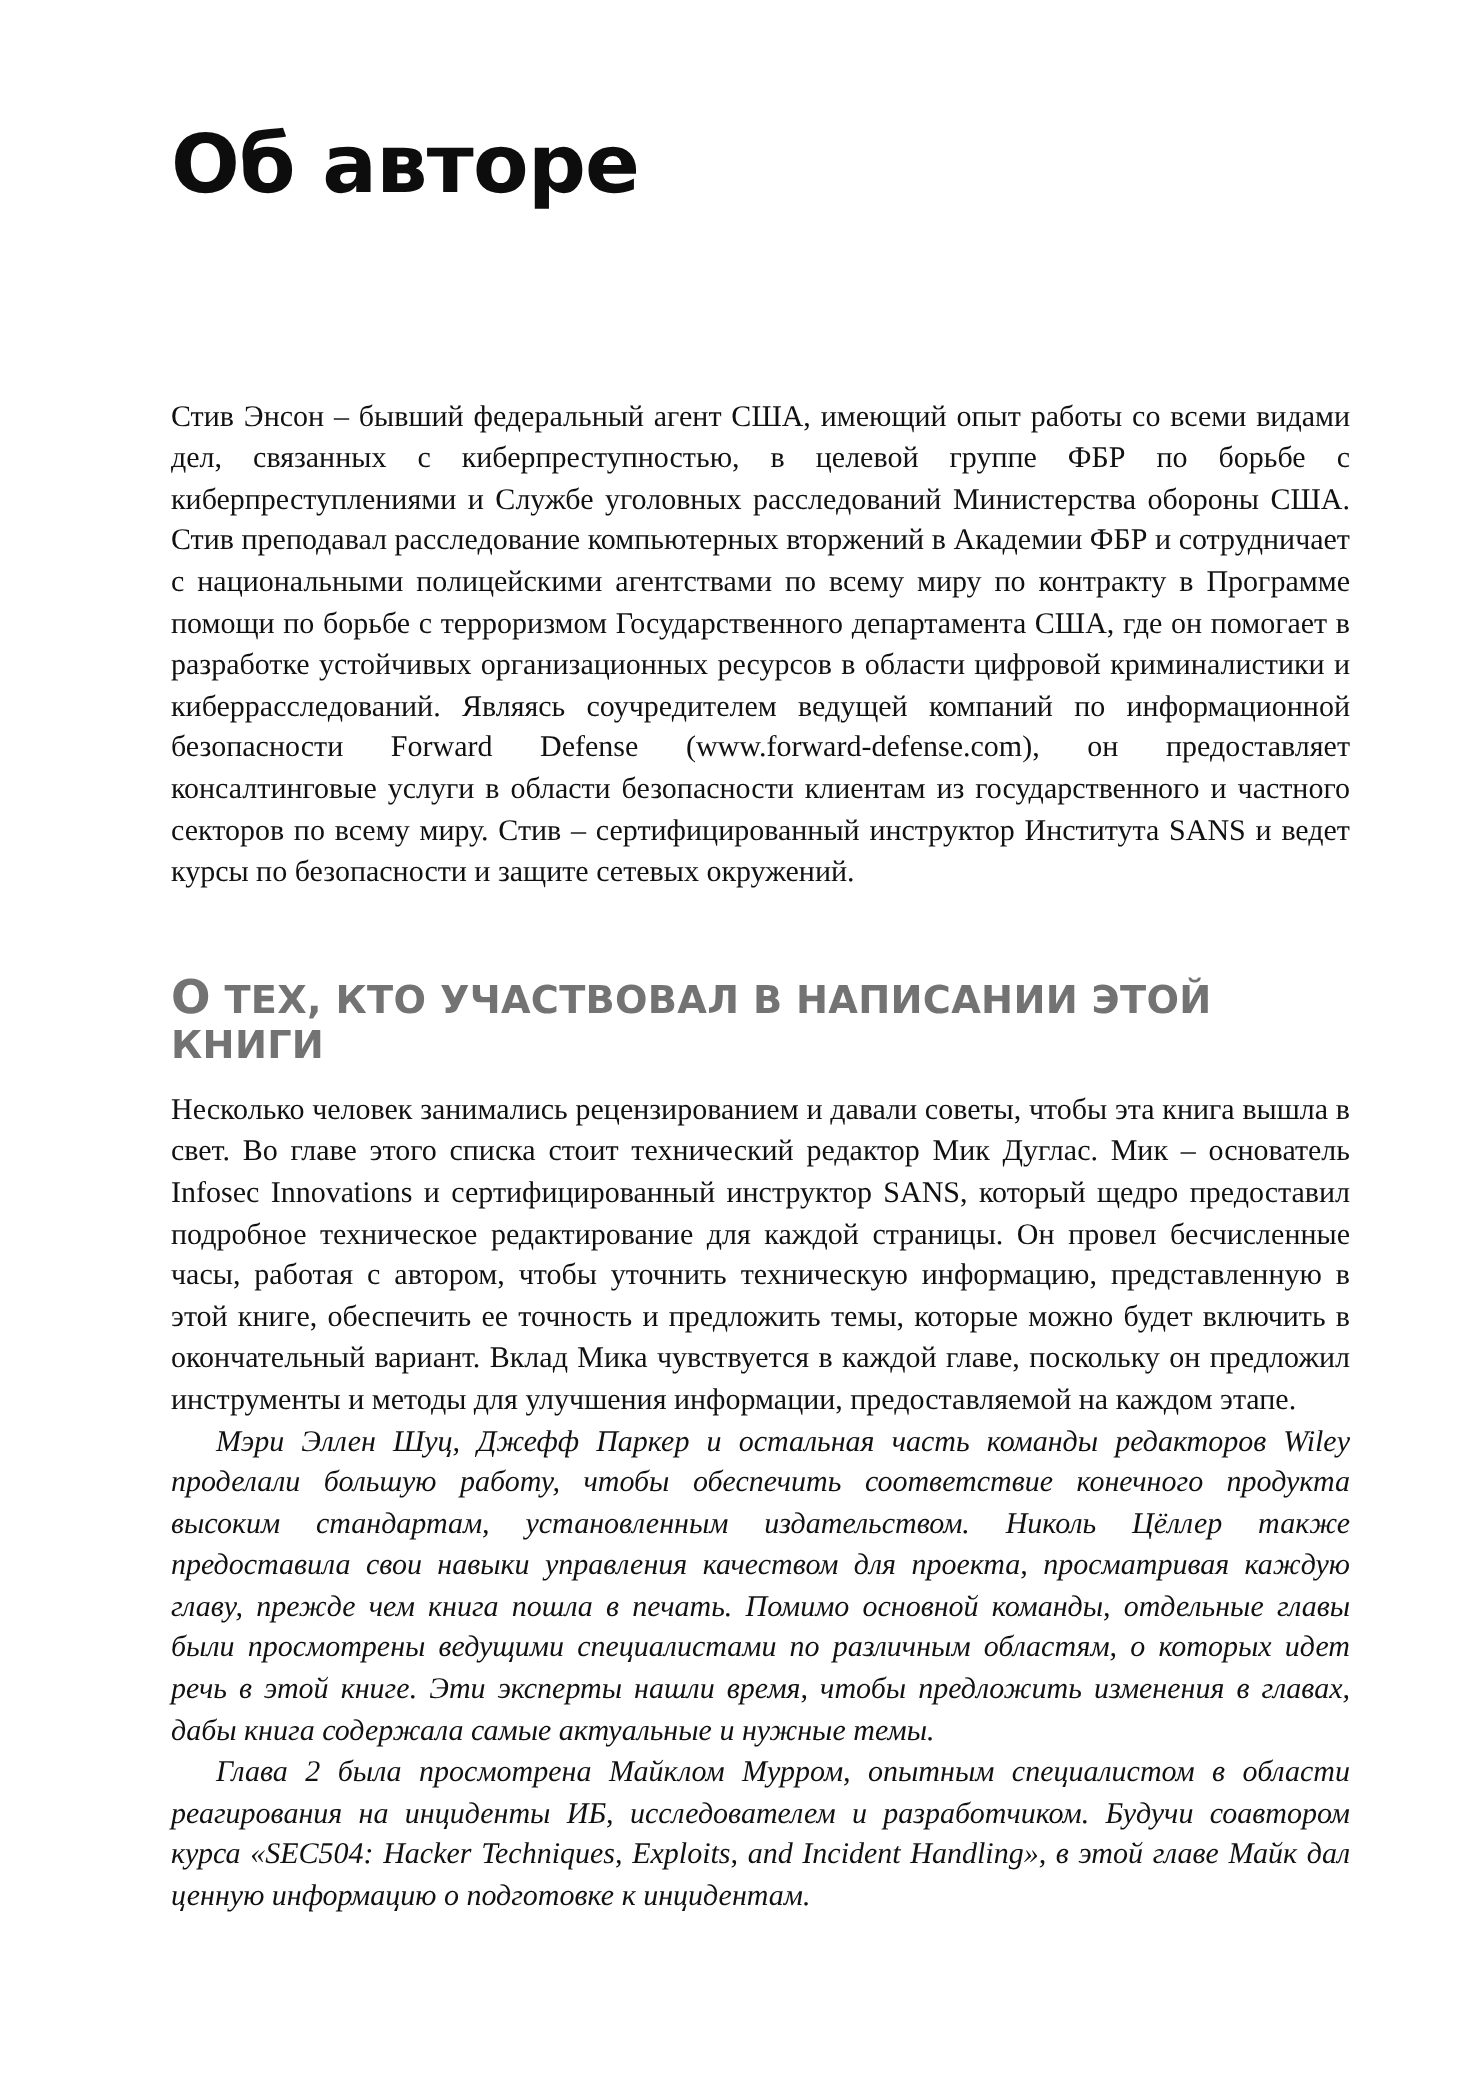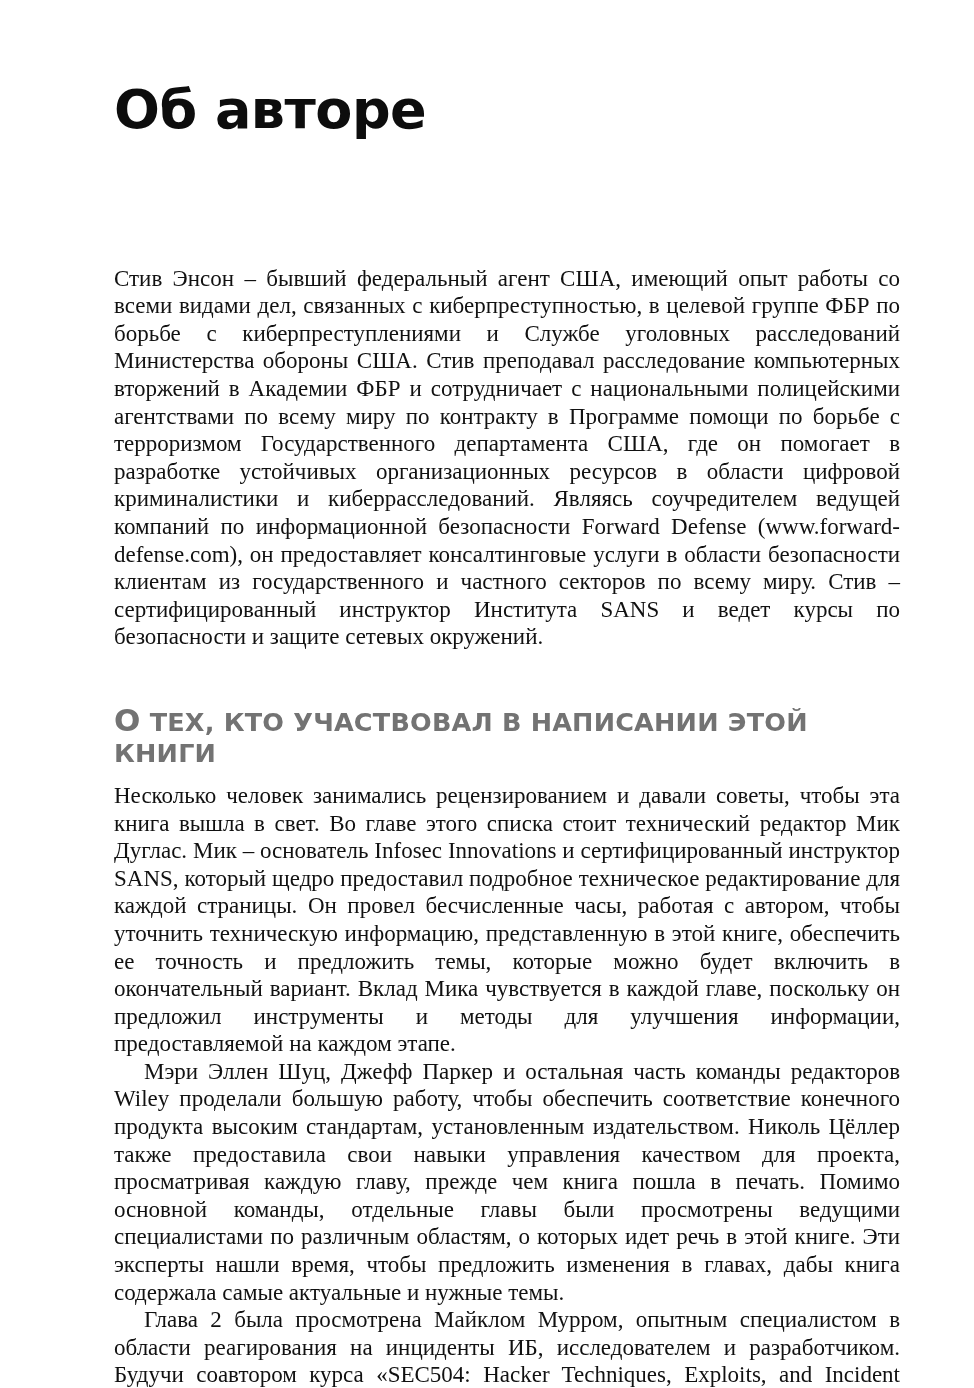--- a/index.html
+++ b/index.html
@@ -51,29 +51,30 @@
     letter-spacing: 0.2px;
   }
   h2.section-heading .cap {
     font-size: 31px;
   }
   .body-block {
     margin-top: 126px;
   }
   p.para {
     margin: 0;
-    font-size: 23px;
+    font-size: 20px;
     line-height: 27.6px;
     text-align: justify;
     text-justify: inter-word;
     hyphens: manual;
     color: #111111;
   }
   p.para.indent {
     text-indent: 30px;
+    font-style: italic;
   }
   p.para + p.para {
     margin-top: 0;
   }
   .section2 p.para:first-of-type {
     text-indent: 0;
   }
 </style>
 </head>
 <body>

